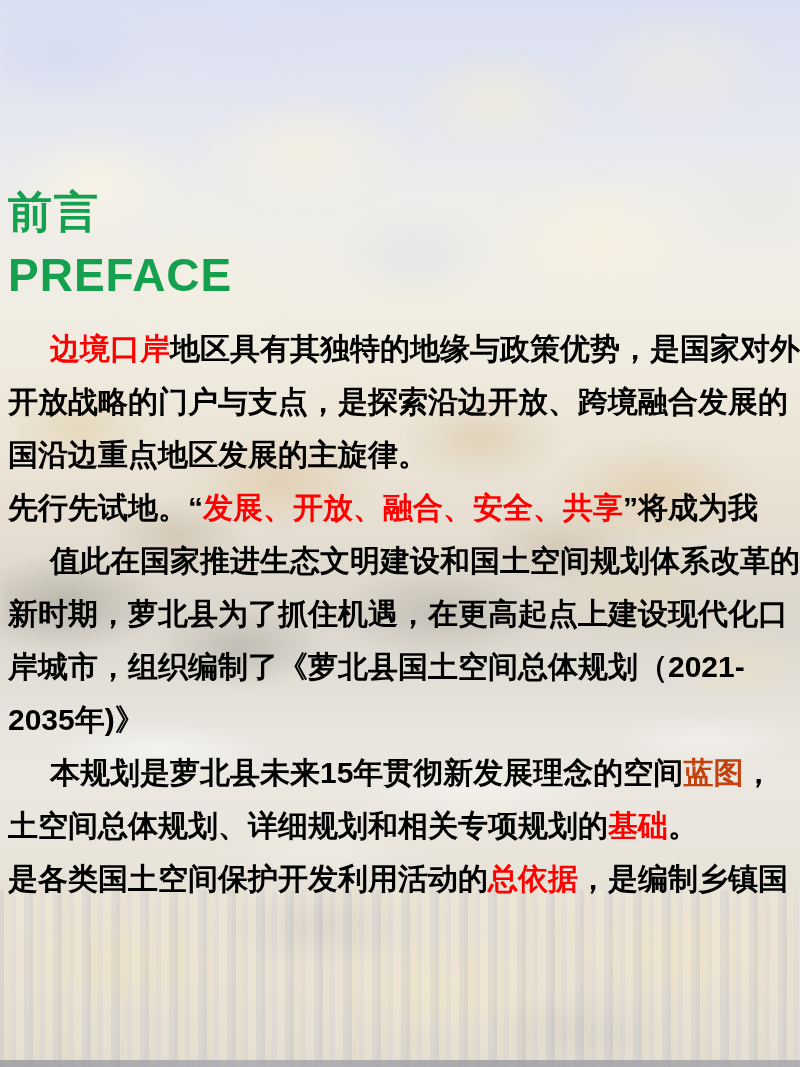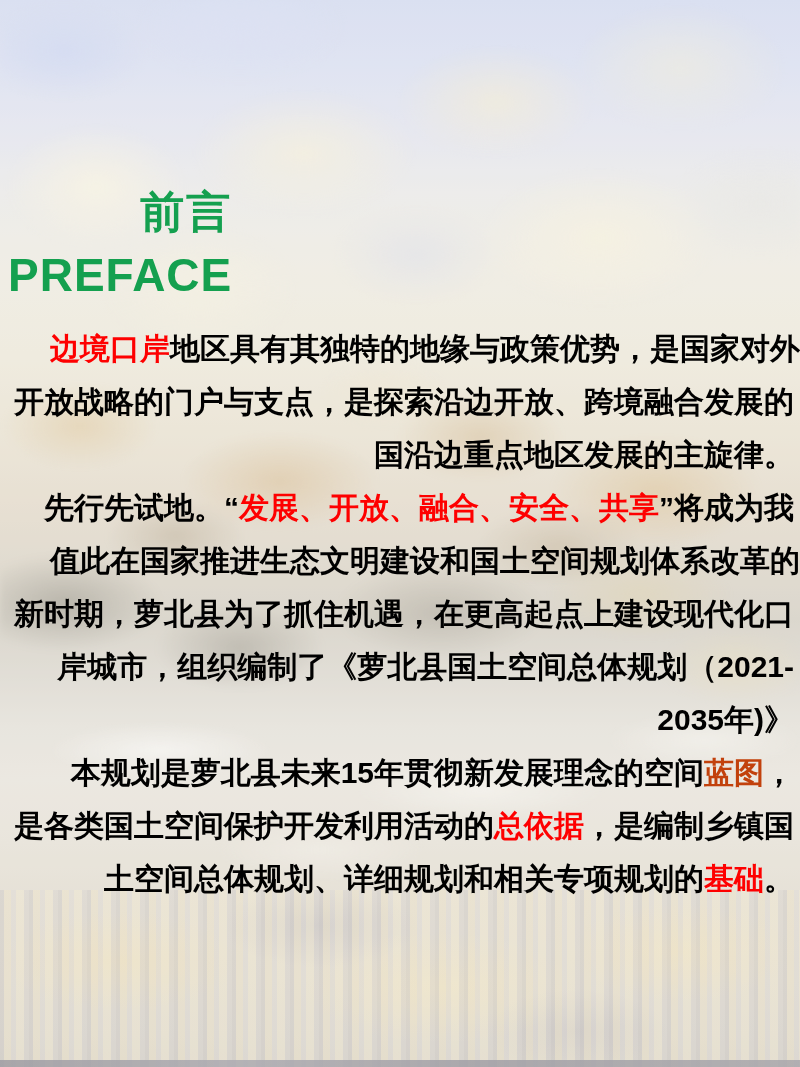--- a/index.html
+++ b/index.html
@@ -3,21 +3,21 @@
 <meta charset="utf-8">
 <style>
   * { margin: 0; padding: 0; box-sizing: border-box; }
   html, body { width: 800px; height: 1067px; }
   body {
     font-family: "Liberation Sans", sans-serif;
     overflow: hidden;
     position: relative;
     background: #e6e4de;
   }
-  #page { position: relative; width: 800px; height: 1067px; overflow: hidden; text-align: right; }
+  #page { position: relative; width: 800px; height: 1067px; overflow: hidden; }
 
   
   .bg-layer { position: absolute; pointer-events: none; }
   #bg-base {
     inset: 0;
     background: linear-gradient(180deg,
       #cbd3eb 0%, #d2d8ec 6%, #dcdeea 12%, #e5e4e2 18%,
       #eae6da 25%, #e9e3d2 33%, #e4dcc8 40%, #ded3c0 47%,
       #d4ccbc 53%, #ccc6b8 58%, #d4cfc4 63%, #dedAd0 68%,
       #e3ded4 73%, #e0dacd 79%, #dbd4c5 85%, #d8d1c2 92%,
@@ -136,18 +136,18 @@
     <div id="body-block" style="color: rgb(0, 0, 0);">
         <div class="text-line indent"><span style="color: rgb(254, 0, 0); margin-top: 35px;">边境口岸</span><span>地区具有其独特的地缘与政策优势，是国家对外</span></div>
         <div class="text-line"><span>开放战略的门户与支点，是探索沿边开放、跨境融合发展的</span></div>
         <div class="text-line"><span>国沿边重点地区发展的主旋律。</span></div>
         <div class="text-line"><span>先行先试地。“</span><span style="color: rgb(254, 0, 0);">发展、开放、融合、安全、共享</span><span>”将成为我</span></div>
         <div class="text-line indent"><span>值此在国家推进生态文明建设和国土空间规划体系改革的</span></div>
         <div class="text-line"><span>新时期，萝北县为了抓住机遇，在更高起点上建设现代化口</span></div>
         <div class="text-line"><span>岸城市，组织编制了《萝北县国土空间总体规划（2021-</span></div>
         <div class="text-line"><span>2035年)》</span></div>
         <div class="text-line indent"><span>本规划是萝北县未来15年贯彻新发展理念的空间</span><span style="color: #c2410c;">蓝图</span><span>，</span></div>
+        <div class="text-line"><span>土空间总体规划、详细规划和相关专项规划的</span><span style="color: rgb(254, 0, 0);">基础</span><span>。</span></div>
         <div class="text-line"><span>是各类国土空间保护开发利用活动的</span><span style="color: rgb(254, 0, 0);">总依据</span><span>，是编制乡镇国</span></div>
-        <div class="text-line"><span>土空间总体规划、详细规划和相关专项规划的</span><span style="color: rgb(254, 0, 0);">基础</span><span>。</span></div>
       </div>
 
   </div>
 </div>
 
 </body></html>

